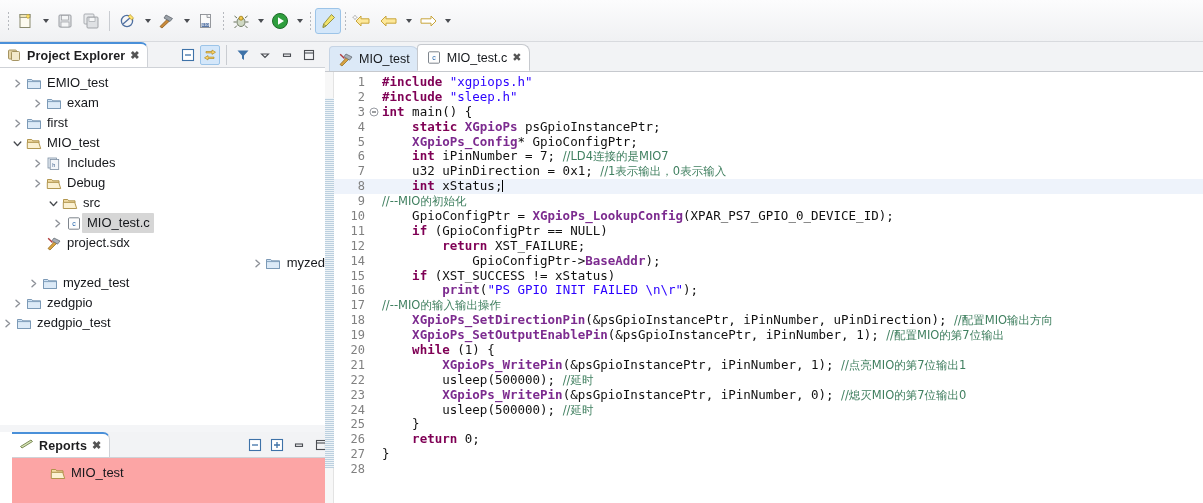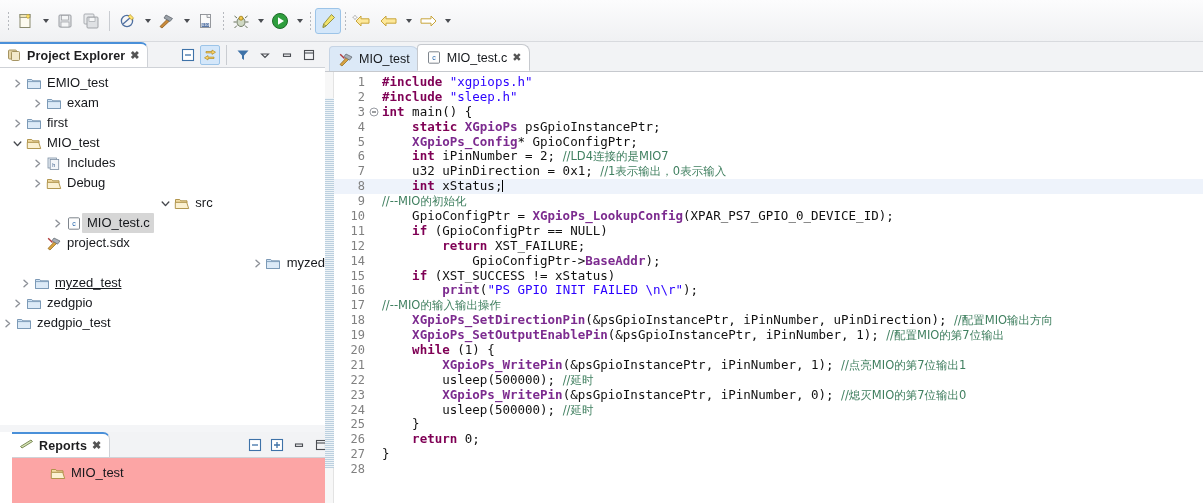--- a/index.html
+++ b/index.html
@@ -483,21 +483,21 @@
             </svg>
           </span>
           <span class="tico">
             <svg width="16" height="15" viewBox="0 0 16 15">
               <path d="M1.5 3.5 h4.2 l1.1 1.3 h6.2 v2 h-11.5 z" fill="#f2dca4" stroke="#a98c3f" stroke-width=".9"></path>
               <path d="M1.3 6.3 h11.4 l2 6.2 h-13.4 z" fill="#fbf1d2" stroke="#a98c3f" stroke-width=".9"></path>
             </svg>
           </span>
           <span class="tlabel">Debug</span>
         </div>
-        <div class="trow" style="padding-left: 46px; justify-content: center;">
+        <div class="trow" style="padding-left: 46px;">
           <span class="twist">
             <svg width="11" height="11" viewBox="0 0 11 11">
               <path d="M2.2 4 L5.5 7.6 L8.8 4" fill="none" stroke="#45484d" stroke-width="1.4" stroke-linecap="round" stroke-linejoin="round"></path>
             </svg>
           </span>
           <span class="tico">
             <svg width="16" height="15" viewBox="0 0 16 15">
               <path d="M1.5 3.5 h4.2 l1.1 1.3 h6.2 v2 h-11.5 z" fill="#f2dca4" stroke="#a98c3f" stroke-width=".9"></path>
               <path d="M1.3 6.3 h11.4 l2 6.2 h-13.4 z" fill="#fbf1d2" stroke="#a98c3f" stroke-width=".9"></path>
             </svg>
@@ -536,21 +536,21 @@
             </svg>
           </span>
           <span class="tico">
             <svg width="16" height="15" viewBox="0 0 16 15">
               <path d="M1.5 3.5 h4.2 l1.1 1.3 h7.7 v7.7 h-13 z" fill="#cfe3f5" stroke="#6f8fae" stroke-width=".9"></path>
               <path d="M1.5 5.6 h13 v6.9 h-13 z" fill="#dceaf7" stroke="#6f8fae" stroke-width=".8"></path>
             </svg>
           </span>
           <span class="tlabel">myzed</span>
         </div>
-        <div class="trow" style="padding-left: 18px; text-decoration: underline;">
+        <div class="trow" style="padding-left: 26px;">
           <span class="twist">
             <svg width="11" height="11" viewBox="0 0 11 11">
               <path d="M4 2.2 L7.6 5.5 L4 8.8" fill="none" stroke="#8d9198" stroke-width="1.4" stroke-linecap="round" stroke-linejoin="round"></path>
             </svg>
           </span>
           <span class="tico">
             <svg width="16" height="15" viewBox="0 0 16 15">
               <path d="M1.5 3.5 h4.2 l1.1 1.3 h7.7 v7.7 h-13 z" fill="#cfe3f5" stroke="#6f8fae" stroke-width=".9"></path>
               <path d="M1.5 5.6 h13 v6.9 h-13 z" fill="#dceaf7" stroke="#6f8fae" stroke-width=".8"></path>
             </svg>
@@ -670,21 +670,21 @@
       </div>
       <div class="code" id="code">
           <div class="cline"><span class="lno">1</span><span class="fold"></span><span class="ctext"><span class="pre">#include </span><span class="str">"xgpiops.h"</span></span></div>
           <div class="cline"><span class="lno">2</span><span class="fold"></span><span class="ctext"><span class="pre">#include </span><span class="str">"sleep.h"</span></span></div>
           <div class="cline"><span class="lno">3</span><span class="fold"><svg width="10" height="10" viewBox="0 0 10 10">
                 <circle cx="5" cy="5" r="4" fill="#fff" stroke="#8b9097" stroke-width=".9"></circle>
                 <path d="M3 5 H7" stroke="#4a4d52" stroke-width="1.1"></path>
               </svg></span><span class="ctext"><span class="kw">int </span><span class="pl">main</span><span class="pl">() {</span></span></div>
           <div class="cline"><span class="lno">4</span><span class="fold"></span><span class="ctext"><span class="pl">    </span><span class="kw">static </span><span class="fn">XGpioPs</span><span class="pl"> psGpioInstancePtr;</span></span></div>
           <div class="cline"><span class="lno">5</span><span class="fold"></span><span class="ctext"><span class="pl">    </span><span class="fn">XGpioPs_Config</span><span class="pl">* GpioConfigPtr;</span></span></div>
-          <div class="cline"><span class="lno">6</span><span class="fold"></span><span class="ctext"><span class="pl">    </span><span class="kw">int </span><span class="pl">iPinNumber = 2; </span><span class="cmt cmt-cn">//LD4连接的是MIO7</span></span></div>
+          <div class="cline"><span class="lno">6</span><span class="fold"></span><span class="ctext"><span class="pl">    </span><span class="kw">int </span><span class="pl">iPinNumber = 7; </span><span class="cmt cmt-cn">//LD4连接的是MIO7</span></span></div>
           <div class="cline"><span class="lno">7</span><span class="fold"></span><span class="ctext"><span class="pl">    </span><span class="pl">u32 uPinDirection = 0x1; </span><span class="cmt cmt-cn">//1表示输出，0表示输入</span></span></div>
           <div class="cline cur"><span class="lno">8</span><span class="fold"></span><span class="ctext"><span class="pl">    </span><span class="kw">int </span><span class="pl">xStatus;</span><span class="caret"></span></span></div>
           <div class="cline"><span class="lno">9</span><span class="fold"></span><span class="ctext"><span class="cmt cmt-cn">//--MIO的初始化</span></span></div>
           <div class="cline"><span class="lno">10</span><span class="fold"></span><span class="ctext"><span class="pl">    GpioConfigPtr = </span><span class="fn">XGpioPs_LookupConfig</span><span class="pl">(XPAR_PS7_GPIO_0_DEVICE_ID);</span></span></div>
           <div class="cline"><span class="lno">11</span><span class="fold"></span><span class="ctext"><span class="pl">    </span><span class="kw">if </span><span class="pl">(GpioConfigPtr == NULL)</span></span></div>
           <div class="cline"><span class="lno">12</span><span class="fold"></span><span class="ctext"><span class="pl">        </span><span class="kw">return </span><span class="pl">XST_FAILURE;</span></span></div>
           <div class="cline"><span class="lno">14</span><span class="fold"></span><span class="ctext"><span class="pl">            GpioConfigPtr-&gt;</span><span class="fn">BaseAddr</span><span class="pl">);</span></span></div>
           <div class="cline"><span class="lno">15</span><span class="fold"></span><span class="ctext"><span class="pl">    </span><span class="kw">if </span><span class="pl">(XST_SUCCESS != xStatus)</span></span></div>
           <div class="cline"><span class="lno">16</span><span class="fold"></span><span class="ctext"><span class="pl">        </span><span class="fn">print</span><span class="pl">(</span><span class="str">"PS GPIO INIT FAILED \n\r"</span><span class="pl">);</span></span></div>
           <div class="cline"><span class="lno">17</span><span class="fold"></span><span class="ctext"><span class="cmt cmt-cn">//--MIO的输入输出操作</span></span></div>

